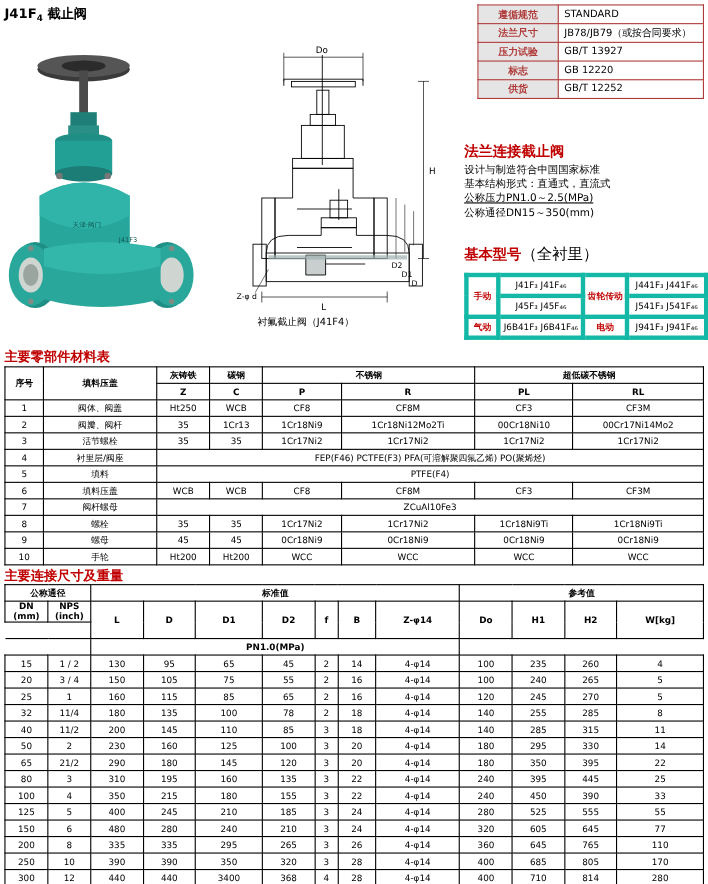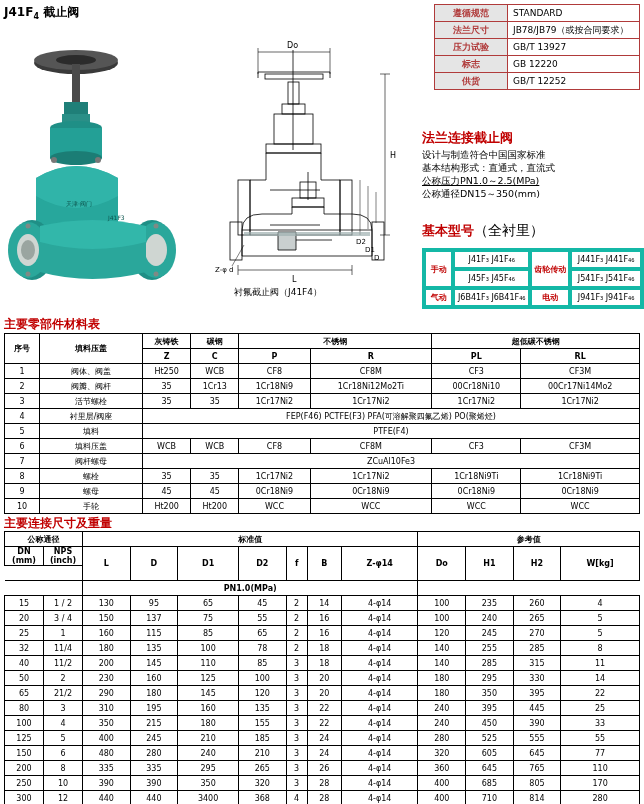--- a/index.html
+++ b/index.html
@@ -405,21 +405,21 @@
           <td>4-φ14</td>
           <td>100</td>
           <td>235</td>
           <td>260</td>
           <td>4</td>
         </tr>
   <tr>
           <td>20</td>
           <td>3 / 4</td>
           <td>150</td>
-          <td>137</td>
+          <td>105</td>
           <td>75</td>
           <td>55</td>
           <td>2</td>
           <td>16</td>
           <td>4-φ14</td>
           <td>100</td>
           <td>240</td>
           <td>265</td>
           <td>5</td>
         </tr>

